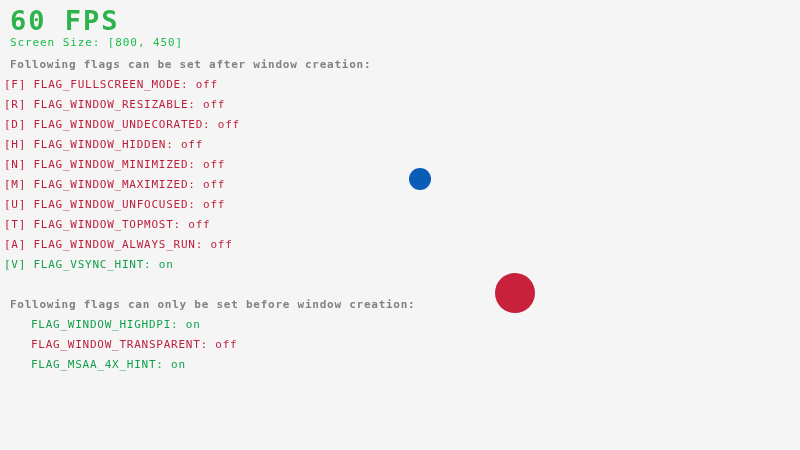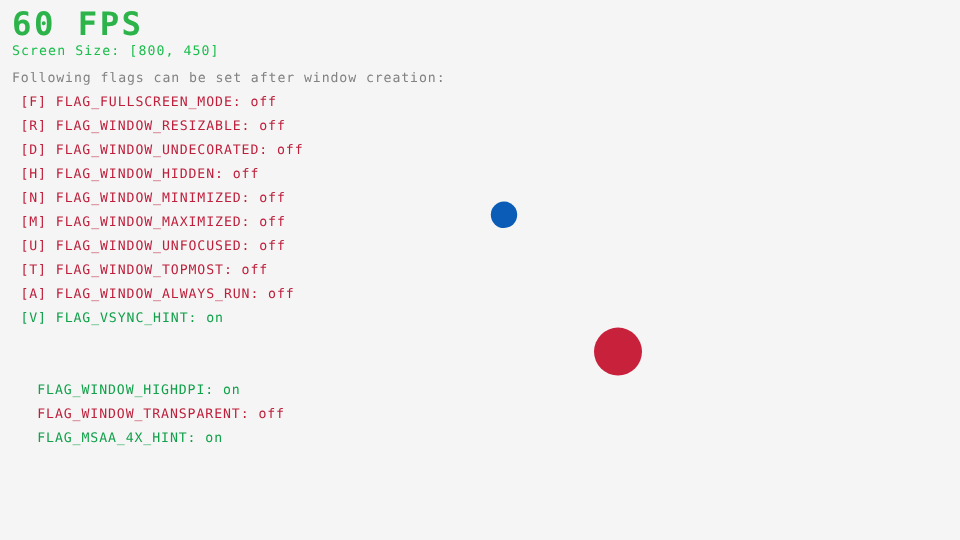--- a/index.html
+++ b/index.html
@@ -47,34 +47,35 @@
     font-size: 11px;
     letter-spacing: 0.9px;
     color: #1bbd4c;
     text-align: right;
   }
 
   .section-heading {
     font-size: 11px;
     letter-spacing: 0.75px;
     color: #828282;
+    font-weight: bold;
   }
 
   .flag-line {
     font-size: 11px;
     letter-spacing: 0.75px;
   }
   .flag-line.off { color: #be203c; }
   .flag-line.on  { color: #11a14a; }
 
   #heading-after  { left: 10px; top: 59px; }
   #heading-before { left: 10px; top: 299px; }
 
   
-  .flag-after { left: 17px; }
+  .flag-after { left: 4px; }
 
   
   .flag-before { left: 10px; margin-left: 21px; }
 
   
   .ball {
     position: absolute;
     border-radius: 50%;
   }
   #ball-blue {
@@ -109,20 +110,21 @@
     <div class="txt flag-line flag-after off" style="top:119px">[D] FLAG_WINDOW_UNDECORATED: off</div>
     <div class="txt flag-line flag-after off" style="top:139px">[H] FLAG_WINDOW_HIDDEN: off</div>
     <div class="txt flag-line flag-after off" style="top:159px">[N] FLAG_WINDOW_MINIMIZED: off</div>
     <div class="txt flag-line flag-after off" style="top:179px">[M] FLAG_WINDOW_MAXIMIZED: off</div>
     <div class="txt flag-line flag-after off" style="top:199px">[U] FLAG_WINDOW_UNFOCUSED: off</div>
     <div class="txt flag-line flag-after off" style="top:219px">[T] FLAG_WINDOW_TOPMOST: off</div>
     <div class="txt flag-line flag-after off" style="top:239px">[A] FLAG_WINDOW_ALWAYS_RUN: off</div>
     <div class="txt flag-line flag-after on" style="top:259px">[V] FLAG_VSYNC_HINT: on</div>
   </div>
 
+  <div class="txt section-heading" id="heading-before">Following flags can only be set before window creation:</div>
 
   <div id="flag-list-before">
     <div class="txt flag-line flag-before on" style="top:319px">FLAG_WINDOW_HIGHDPI: on</div>
     <div class="txt flag-line flag-before off" style="top:339px">FLAG_WINDOW_TRANSPARENT: off</div>
     <div class="txt flag-line flag-before on" style="top:359px">FLAG_MSAA_4X_HINT: on</div>
   </div>
 
   <div class="ball" id="ball-blue"></div>
 
   <div class="ball" id="ball-red"></div>

